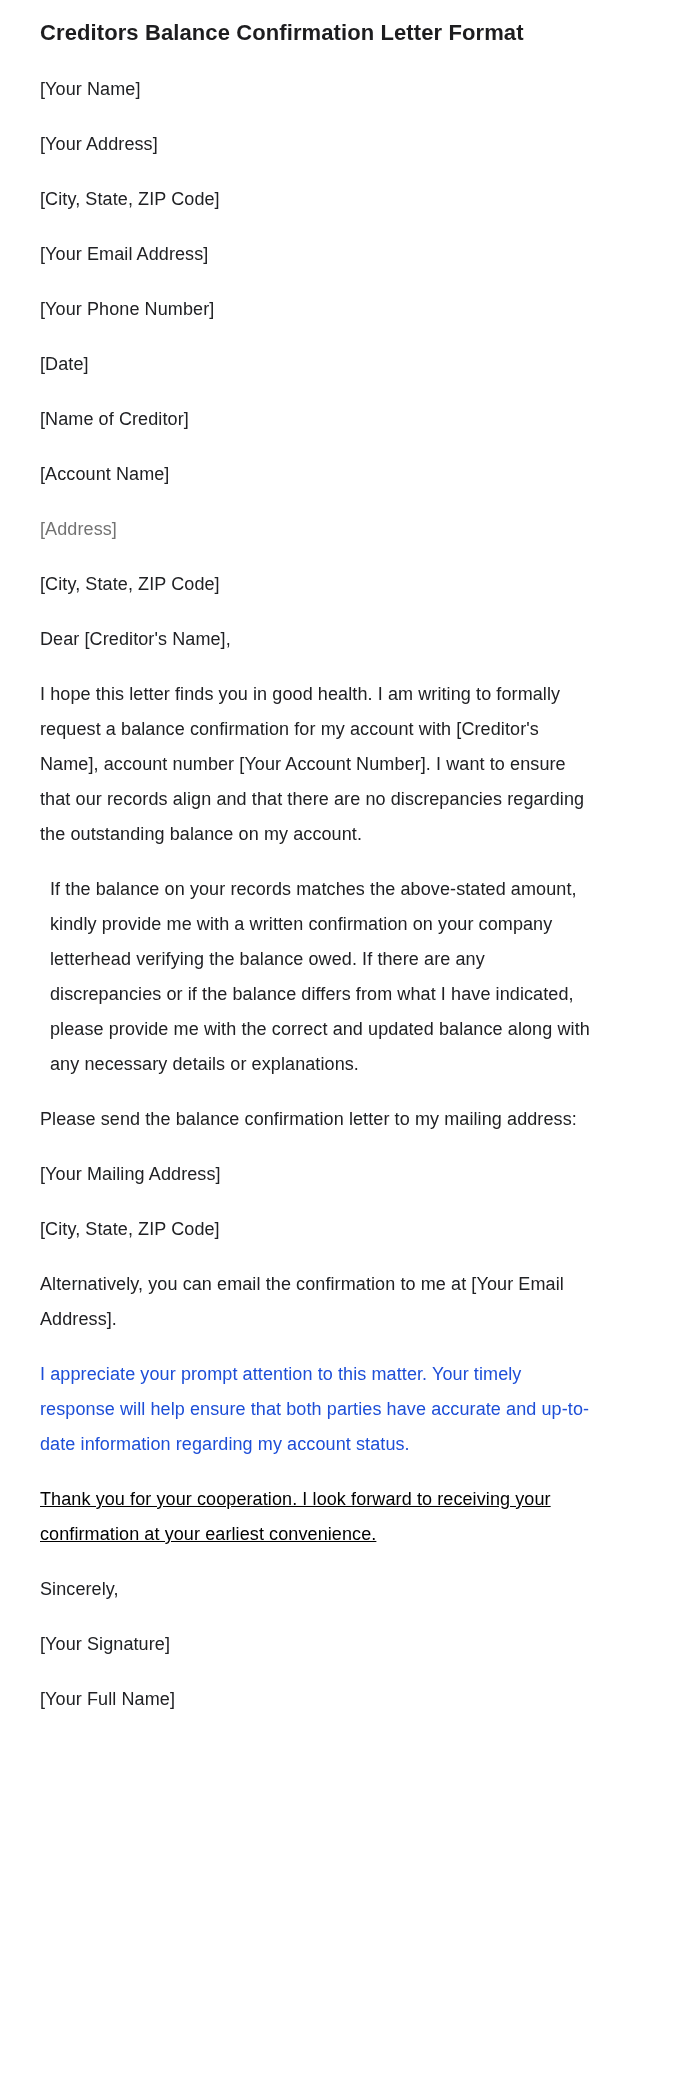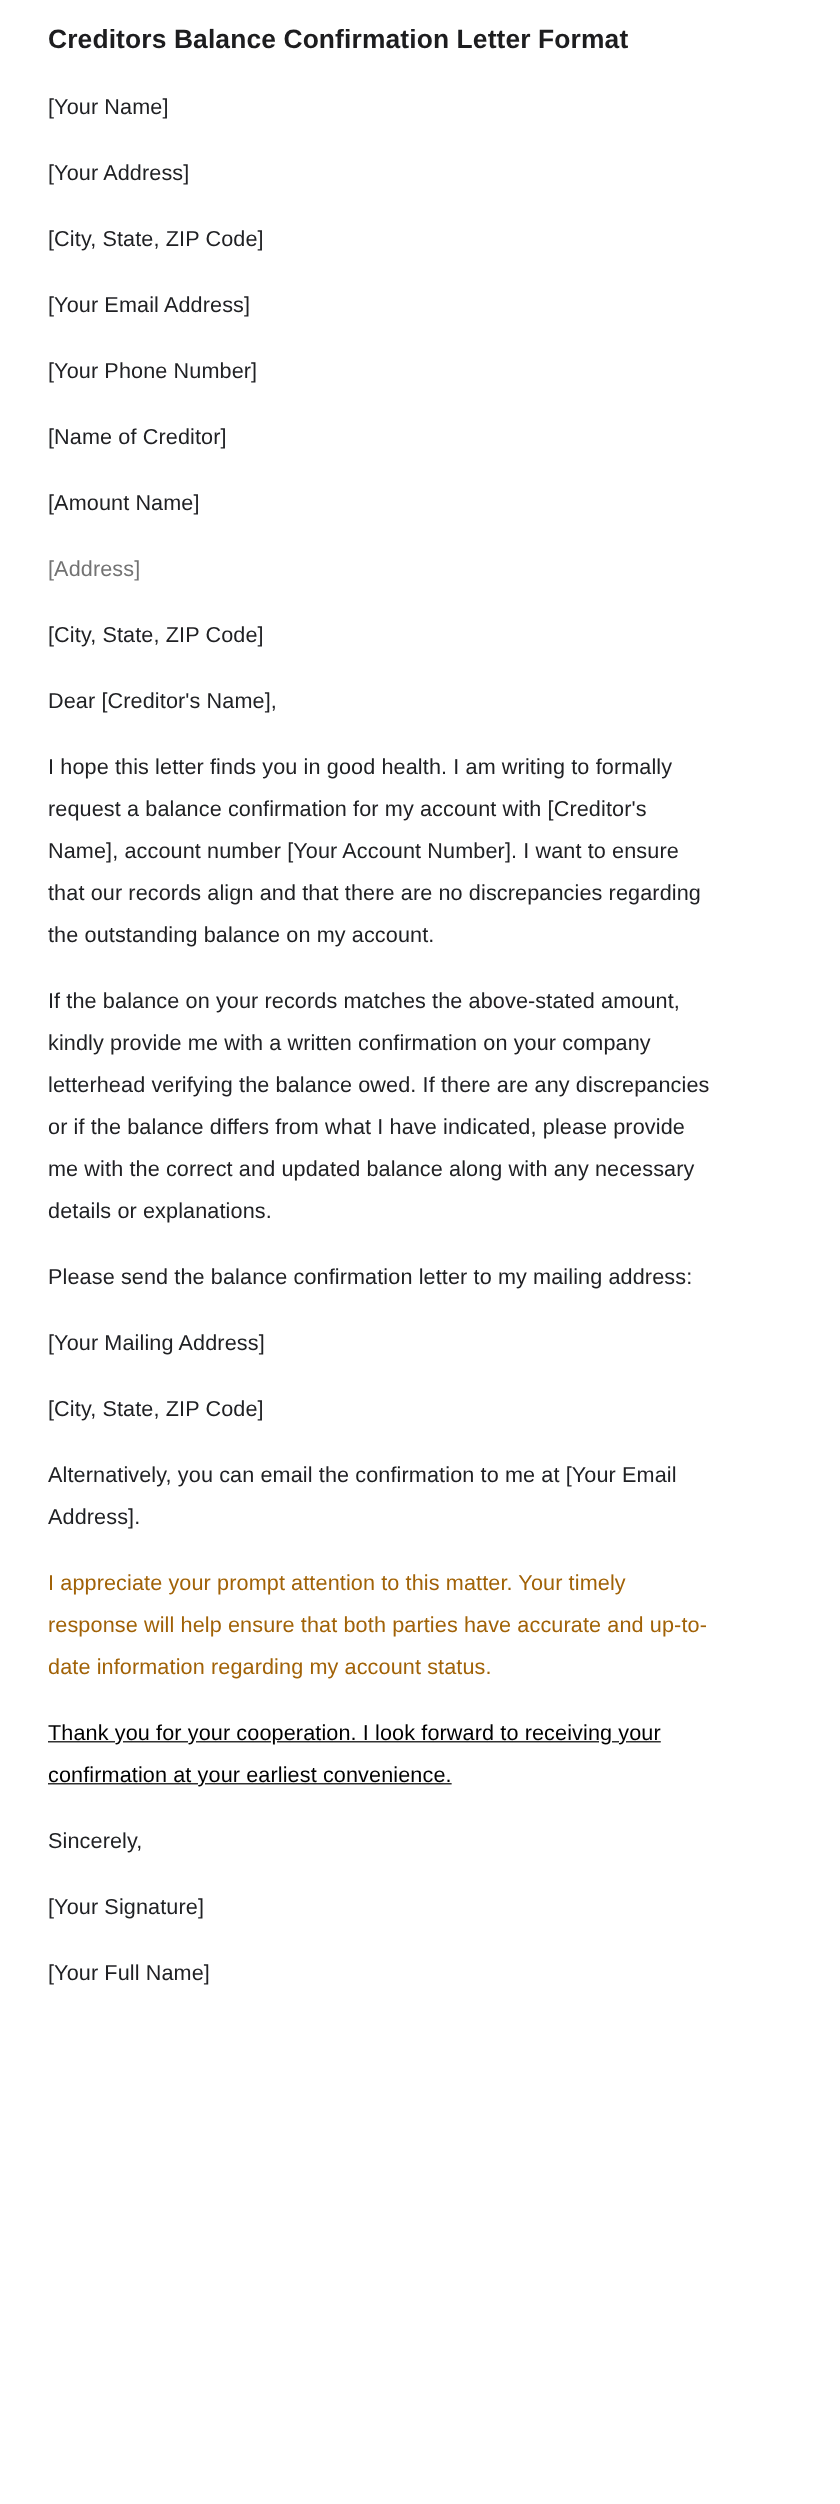--- a/index.html
+++ b/index.html
@@ -44,30 +44,31 @@
 <body style="background: rgb(255, 255, 255);">
 
 <div class="letter">
   <h1 class="letter-title" style="color: rgb(29, 29, 31);">Creditors Balance Confirmation Letter Format</h1>
   <div class="letter-body" id="letter-body">
       <p style="color: rgb(32, 33, 36);">[Your Name]</p>
       <p style="color: rgb(32, 33, 36);">[Your Address]</p>
       <p style="color: rgb(32, 33, 36);">[City, State, ZIP Code]</p>
       <p style="color: rgb(32, 33, 36);">[Your Email Address]</p>
       <p style="color: rgb(32, 33, 36);">[Your Phone Number]</p>
+      <p style="color: rgb(32, 33, 36);">[Date]</p>
       <p style="color: rgb(32, 33, 36);">[Name of Creditor]</p>
-      <p style="color: rgb(32, 33, 36);">[Amount Name]</p>
+      <p style="color: rgb(32, 33, 36);">[Account Name]</p>
       <p style="color: #737373;">[Address]</p>
       <p style="color: rgb(32, 33, 36);">[City, State, ZIP Code]</p>
       <p style="color: rgb(32, 33, 36);">Dear [Creditor's Name],</p>
       <p style="color: rgb(32, 33, 36);">I hope this letter finds you in good health. I am writing to formally request a balance confirmation for my account with [Creditor's Name], account number [Your Account Number]. I want to ensure that our records align and that there are no discrepancies regarding the outstanding balance on my account.</p>
-      <p style="color: rgb(32, 33, 36);">If the balance on your records matches the above-stated amount, kindly provide me with a written confirmation on your company letterhead verifying the balance owed. If there are any discrepancies or if the balance differs from what I have indicated, please provide me with the correct and updated balance along with any necessary details or explanations.</p>
+      <p style="color: rgb(32, 33, 36); margin-left: 10px;">If the balance on your records matches the above-stated amount, kindly provide me with a written confirmation on your company letterhead verifying the balance owed. If there are any discrepancies or if the balance differs from what I have indicated, please provide me with the correct and updated balance along with any necessary details or explanations.</p>
       <p style="color: rgb(32, 33, 36);">Please send the balance confirmation letter to my mailing address:</p>
       <p style="color: rgb(32, 33, 36);">[Your Mailing Address]</p>
       <p style="color: rgb(32, 33, 36);">[City, State, ZIP Code]</p>
       <p style="color: rgb(32, 33, 36);">Alternatively, you can email the confirmation to me at [Your Email Address].</p>
-      <p style="color: #a16207;">I appreciate your prompt attention to this matter. Your timely response will help ensure that both parties have accurate and up-to-date information regarding my account status.</p>
+      <p style="color: #1d4ed8;">I appreciate your prompt attention to this matter. Your timely response will help ensure that both parties have accurate and up-to-date information regarding my account status.</p>
       <p style="color: #000000; text-decoration: underline;">Thank you for your cooperation. I look forward to receiving your confirmation at your earliest convenience.</p>
       <p style="color: rgb(32, 33, 36);">Sincerely,</p>
       <p style="color: rgb(32, 33, 36);">[Your Signature]</p>
       <p style="color: rgb(32, 33, 36);">[Your Full Name]</p>
     </div>
 </div>
 
 </body></html>

